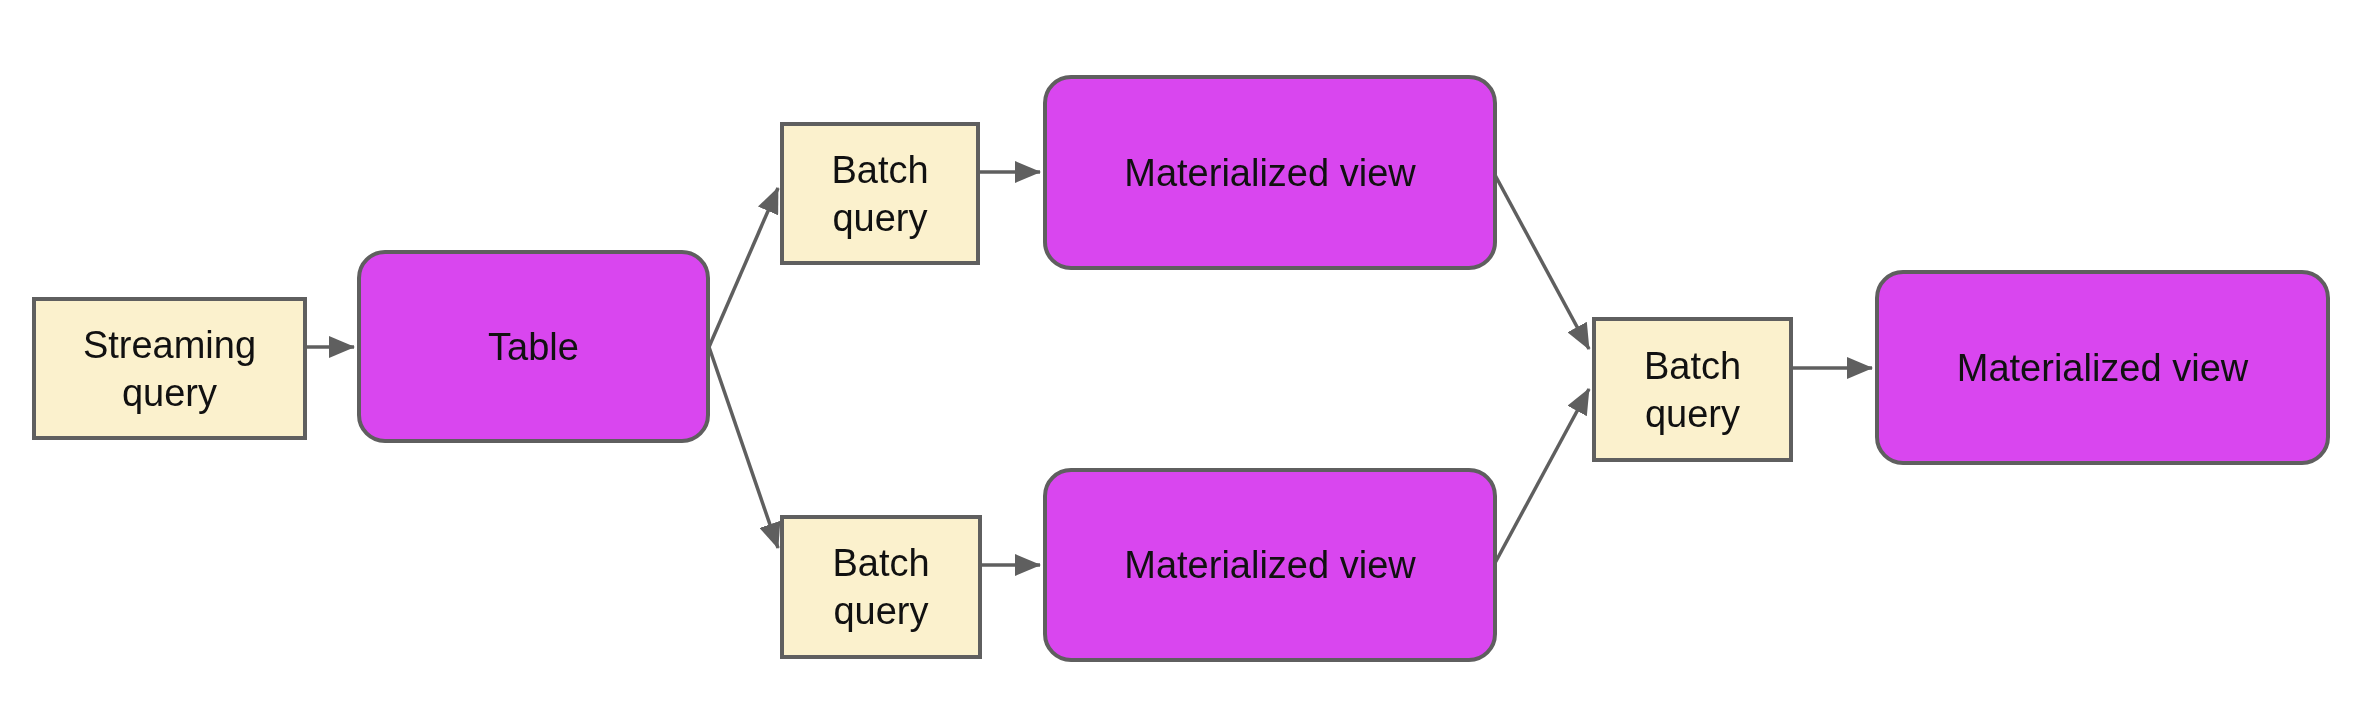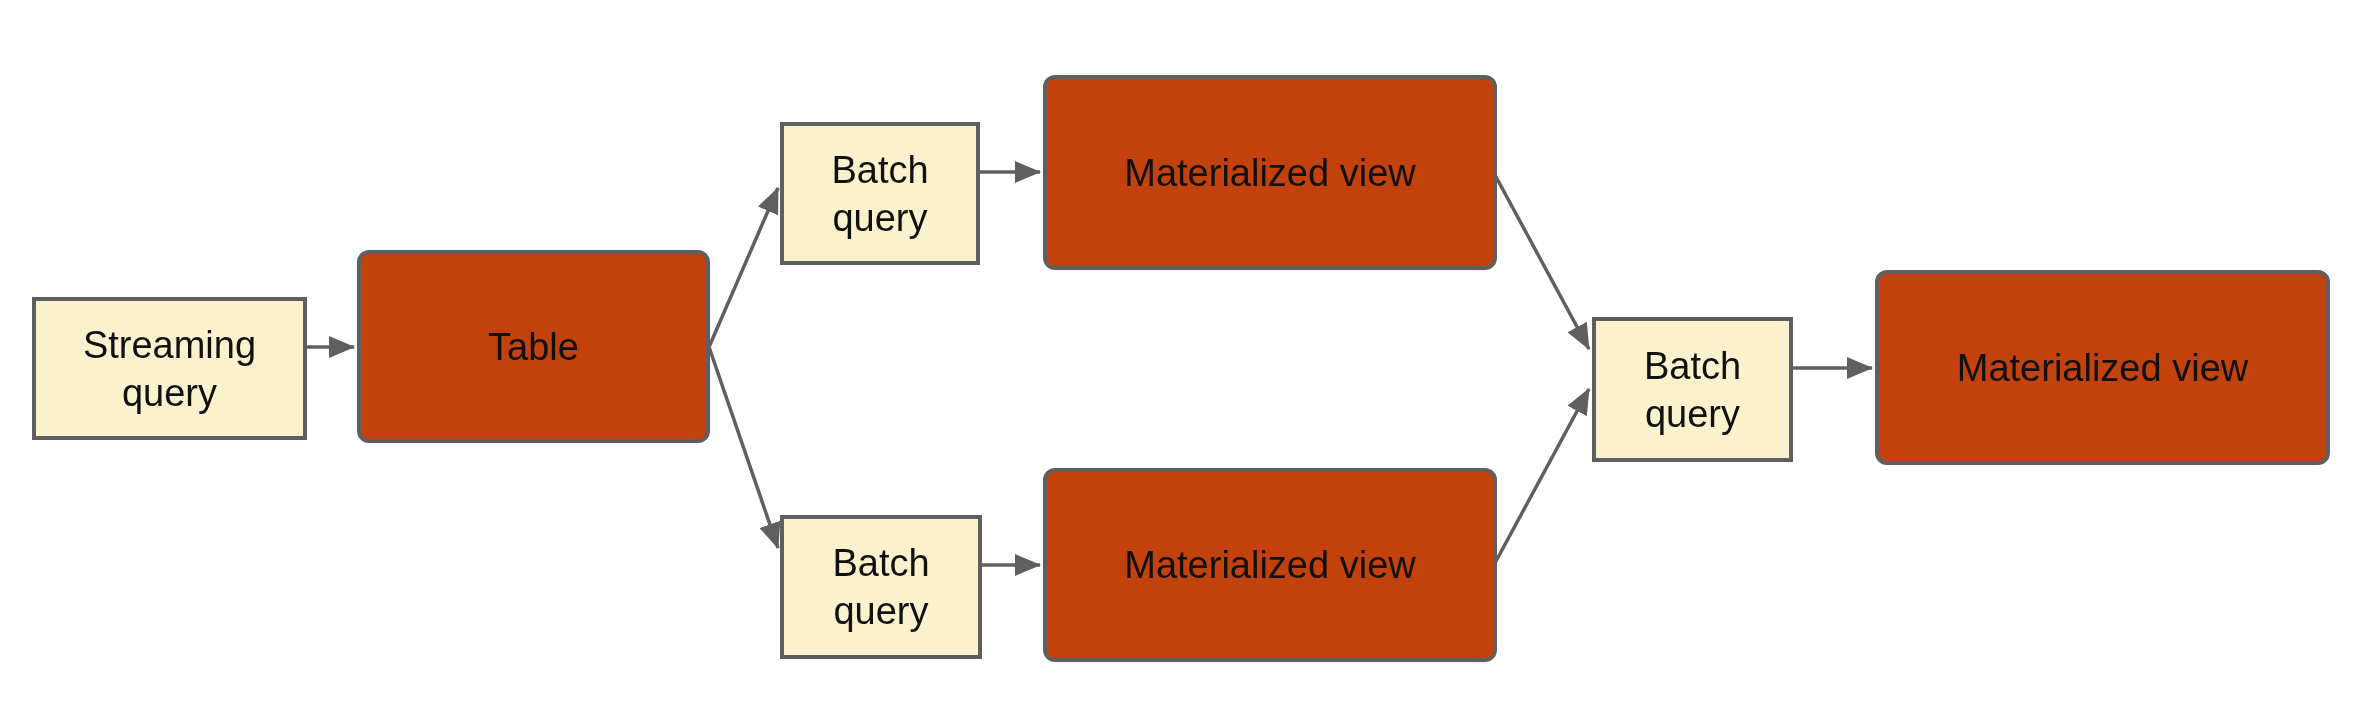--- a/index.html
+++ b/index.html
@@ -32,23 +32,23 @@
     font-size: 38px;
     line-height: 48px;
   }
   .node-query {
     background: #fbf1cd;
     border: 4px solid #5f5f5f;
     border-radius: 0;
     margin-top: 22px;
   }
   .node-entity {
-    background: #c2410c;
+    background: #d946ef;
     border: 4px solid #5f5f5f;
-    border-radius: 12px;
+    border-radius: 28px;
   }
   .node .label { padding: 0 10px; }
 
   
   #n-streaming   { left: 32px;   top: 275px; width: 275px; height: 143px; }
   #n-table       { left: 357px;  top: 250px; width: 353px; height: 193px; }
   #n-batch-top   { left: 780px;  top: 100px; width: 200px; height: 143px; }
   #n-mv-top      { left: 1043px; top: 75px;  width: 454px; height: 195px; }
   #n-batch-bot   { left: 780px;  top: 493px; width: 202px; height: 144px; }
   #n-mv-bot      { left: 1043px; top: 468px; width: 454px; height: 194px; }

